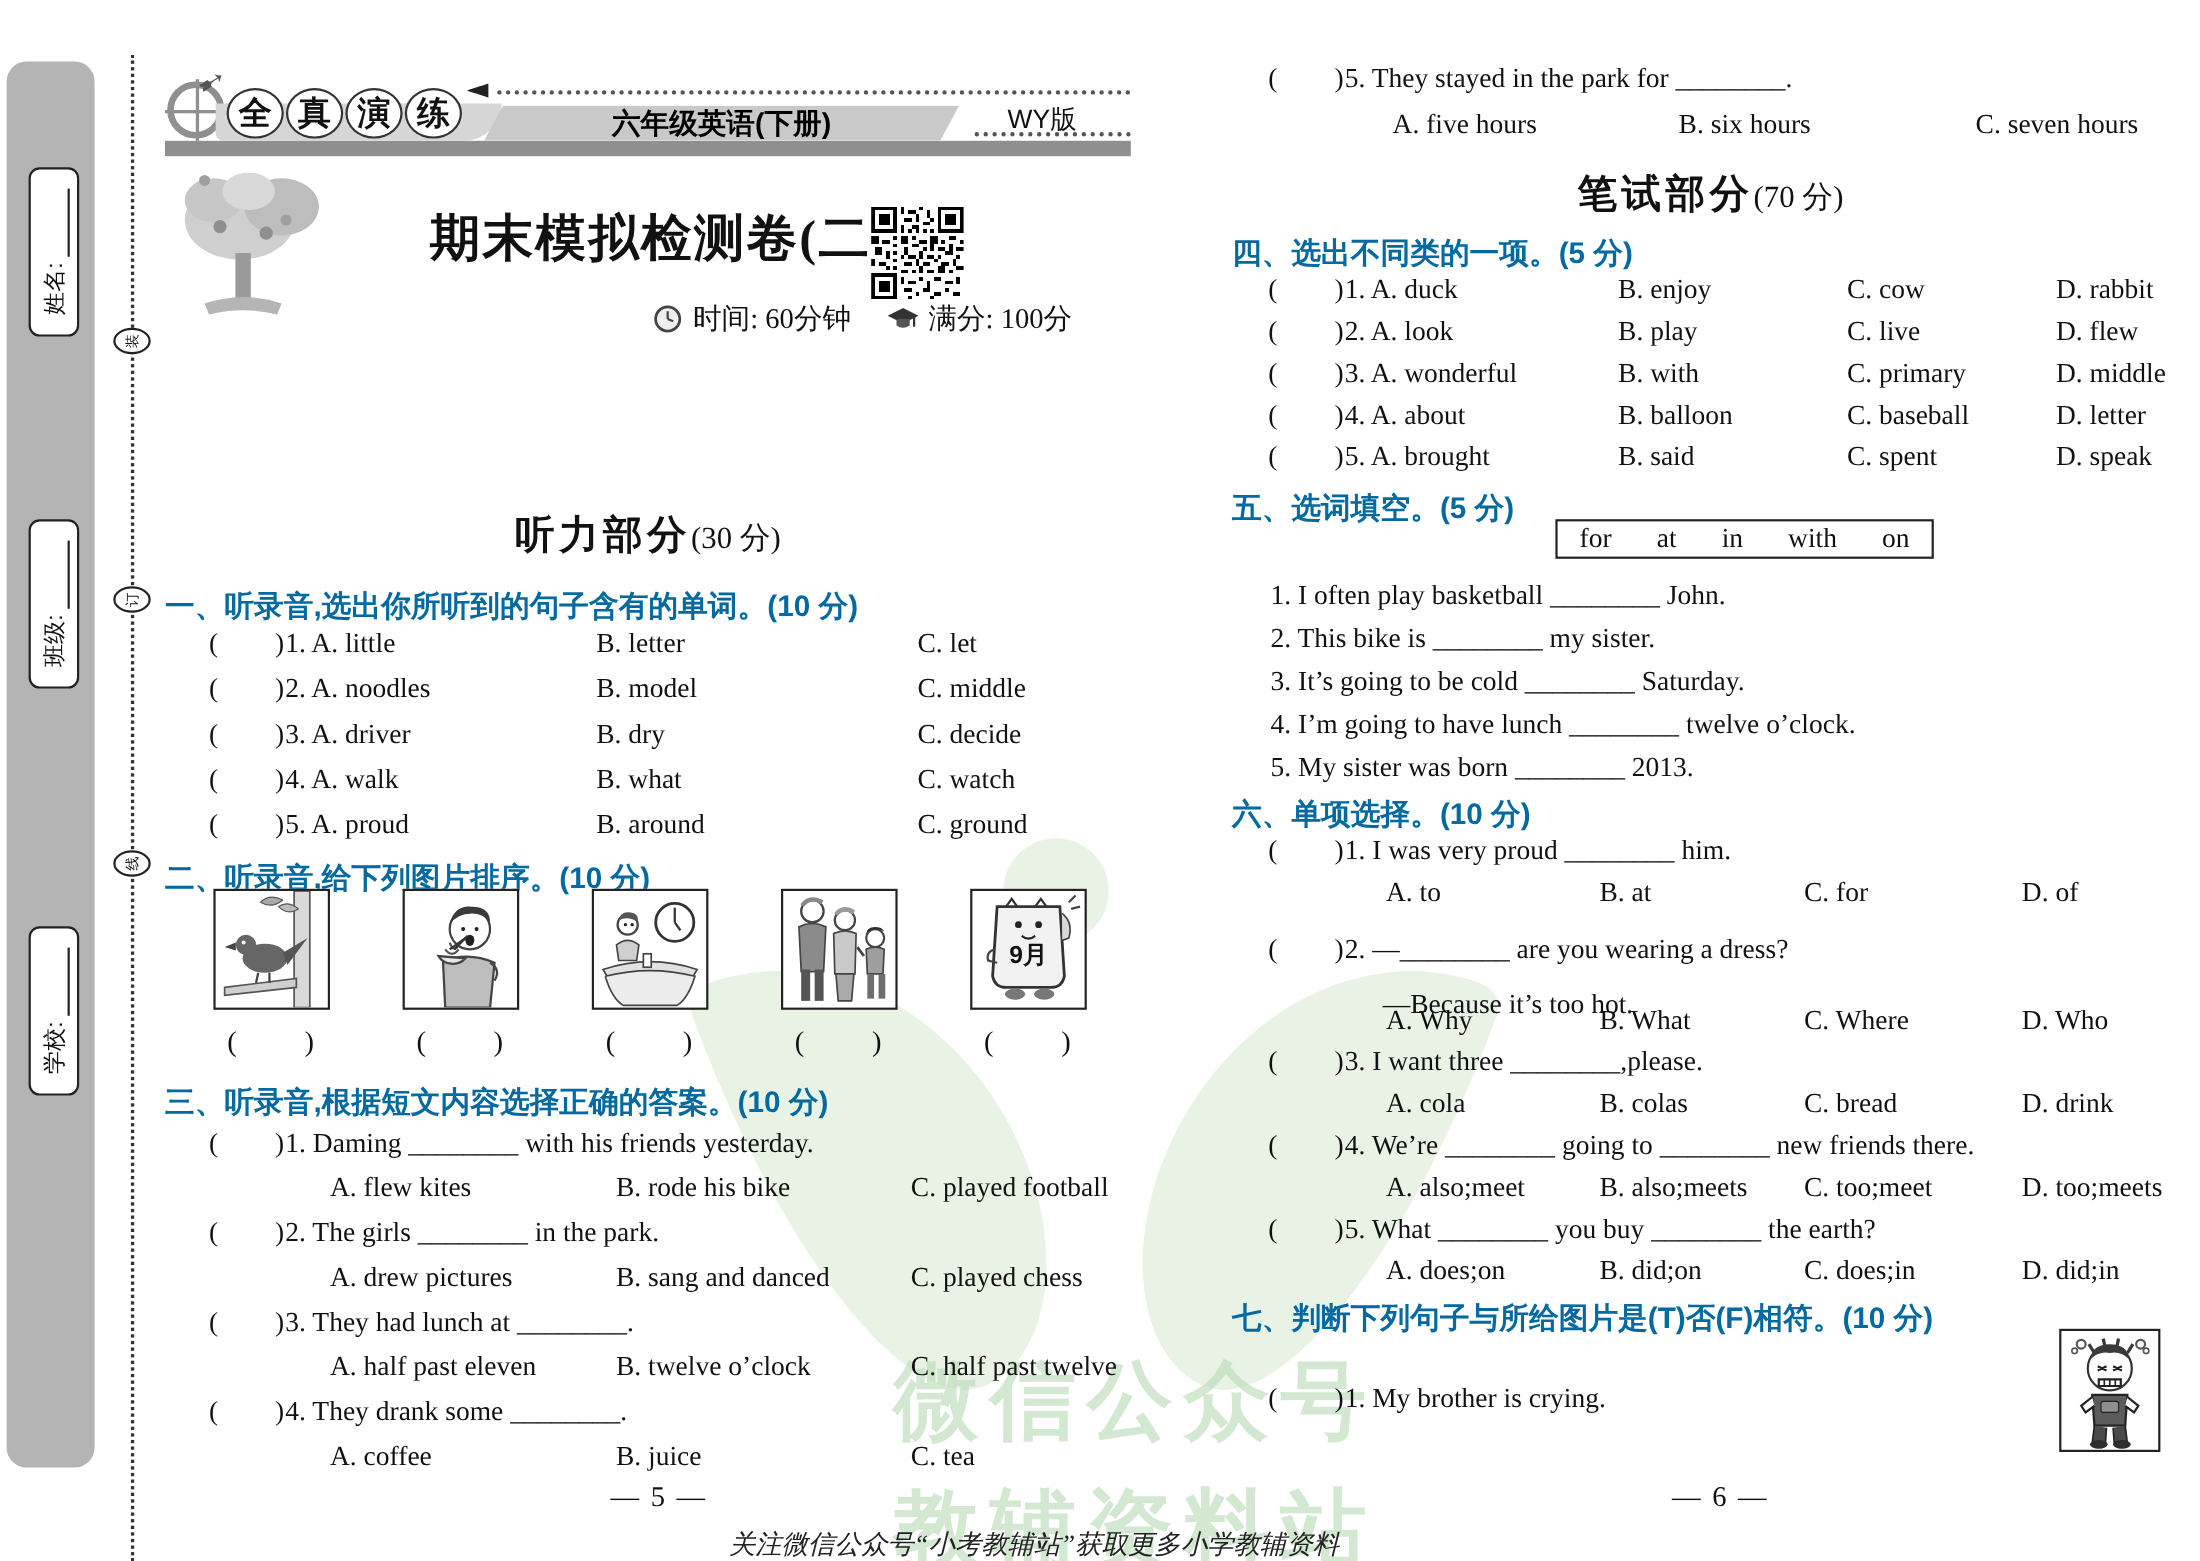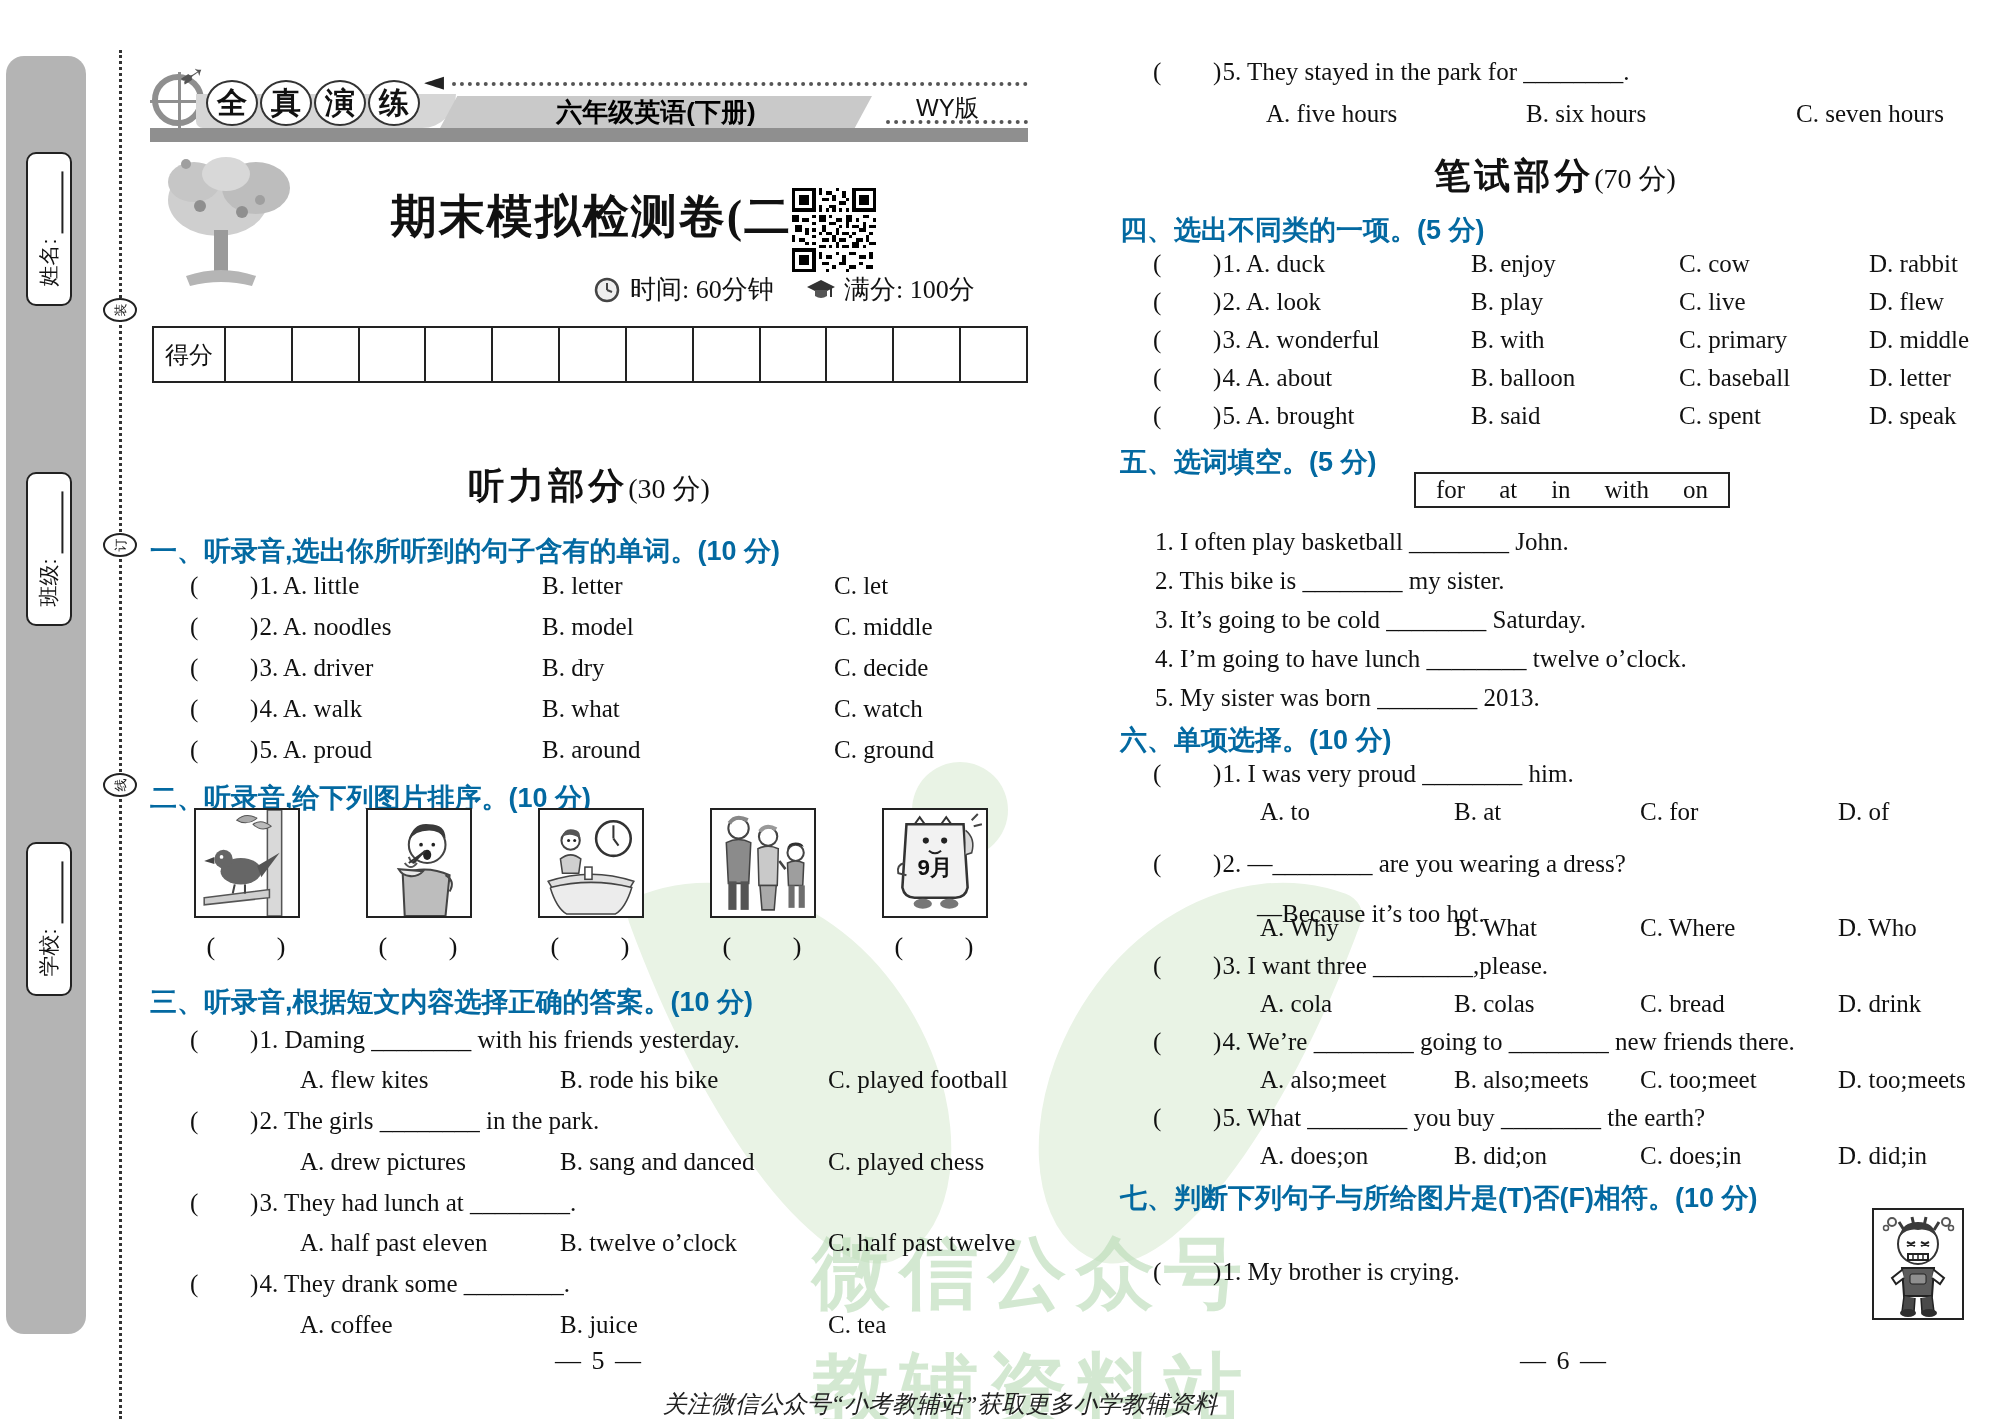--- a/index.html
+++ b/index.html
@@ -81,21 +81,21 @@
   
   .pic { position:absolute; top:808px; width:106px; height:110px; border:2px solid #222; background:#fff; }
   .pic svg { width:100%; height:100%; }
   .pic-paren { position:absolute; top:932px; width:106px; text-align:center;
                font:26px "Liberation Serif", serif; letter-spacing:2px; }
   .boy-pic { position:absolute; left:1872px; top:1208px; width:92px; height:112px;
              border:2px solid #222; background:#fff; }
   .boy-pic svg { width:100%; height:100%; }
 
   
-  .word-box { position:absolute; left:1414px; top:472px; width:316px; height:36px;
+  .word-box { position:absolute; left:1414px; top:472px; width:344px; height:36px;
               border:2px solid #222; display:flex; align-items:center;
               justify-content:space-between; padding:0 20px;
               font:25px "Liberation Serif", serif; }
 
   
   .wm { pointer-events:none; }
   .wm-circle { position:absolute; left:912px; top:762px; width:96px; height:96px;
                border-radius:50%; background:#e9f3e5; }
   .wm-leaf { position:absolute; width:240px; height:430px; background:#e9f3e5; }
   .wm-leafL { left:688px; top:848px; border-radius:10% 90% 45% 55% / 5% 60% 40% 95%;
@@ -281,35 +281,20 @@
   <svg class="icon-sm" viewBox="0 0 30 24">
     <polygon points="15,2 29,9 15,16 1,9" fill="#333"></polygon>
     <path d="M9 12 v6 q6 4 12 0 v-6" fill="#555"></path>
     <line x1="25" y1="10" x2="25" y2="19" stroke="#333" stroke-width="2"></line>
   </svg>
   <span>满分: 100分</span>
 </div>
 
 <table class="score-table">
   <tbody>
-  <tr>
-    <td>得分</td>
-    <td></td>
-        <td></td>
-    <td></td>
-        <td></td>
-    <td></td>
-        <td></td>
-    <td></td>
-        <td></td>
-    <td></td>
-        <td></td>
-    <td></td>
-        <td></td>
-  </tr>
 </tbody>
   </table>
 
 <div class="part-title" style="left:150px; top:462px;">
   <span class="t">听力部分</span><span class="s">(30 分)</span>
 </div>
 
 <div class="sech" style="left:150px; top:533px;">一、听录音,选出你所听到的句子含有的单词。(10 分)</div>
 
 <div class="lrow en g1" style="top:572px;">

